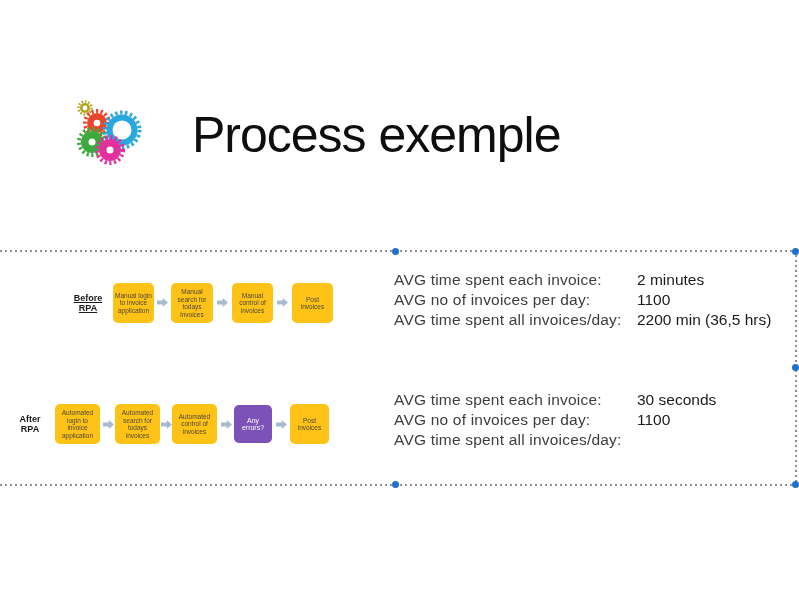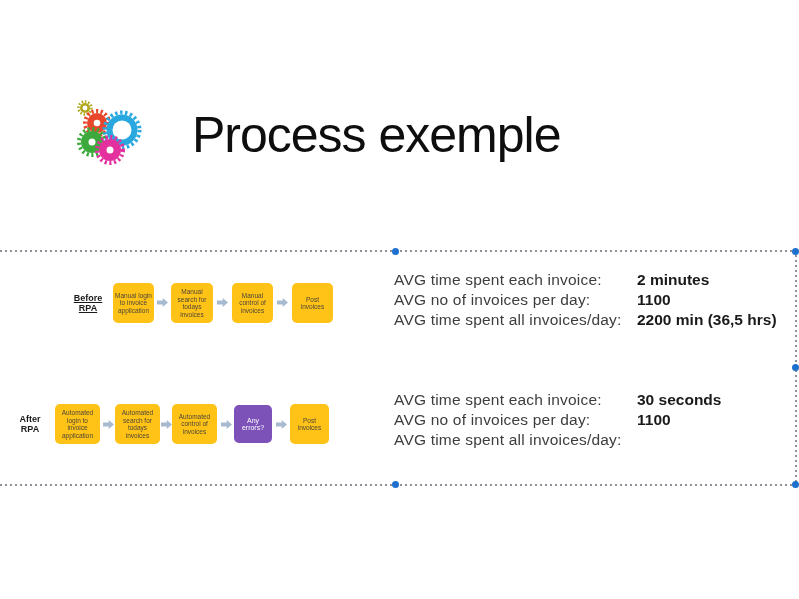--- a/index.html
+++ b/index.html
@@ -32,21 +32,21 @@
   }
   .task { background:var(--task_fill); color:#4d4639; }
   .decision { background:var(--decision_fill); color:#ffffff; font-size:7px; }
   .arrow {
     position:absolute; width:11px; height:11px; background:var(--arrow);
     clip-path:polygon(0 32%, 52% 32%, 52% 8%, 100% 50%, 52% 92%, 52% 68%, 0 68%);
   }
   
   .stat-row { position:absolute; left:370px; width:425px; height:20px; }
   .stat-label { position:absolute; left:0; top:0; font-size:15.5px; color:#3d3d3d; letter-spacing:0.2px; white-space:nowrap;margin-left:24px; }
-  .stat-value { position:absolute; left:267px; top:0; font-size:15.5px; font-weight:700; color:#1a1a1a; white-space:nowrap; }
+  .stat-value { position:absolute; left:267px; top:0; font-size:15.5px; font-weight:400; color:#1a1a1a; white-space:nowrap; }
 </style>
 </head>
 <body>
 
 <div class="canvas">
 
   <svg class="logo" viewBox="0 0 80 80">
     <g fill="#AFA81E">
       <circle cx="15" cy="16" r="6.5" fill="none" stroke-width="2.5" stroke-dasharray="1.6 1.7" stroke="#AFA81E"></circle>
       <circle cx="15" cy="16" r="5"></circle>

